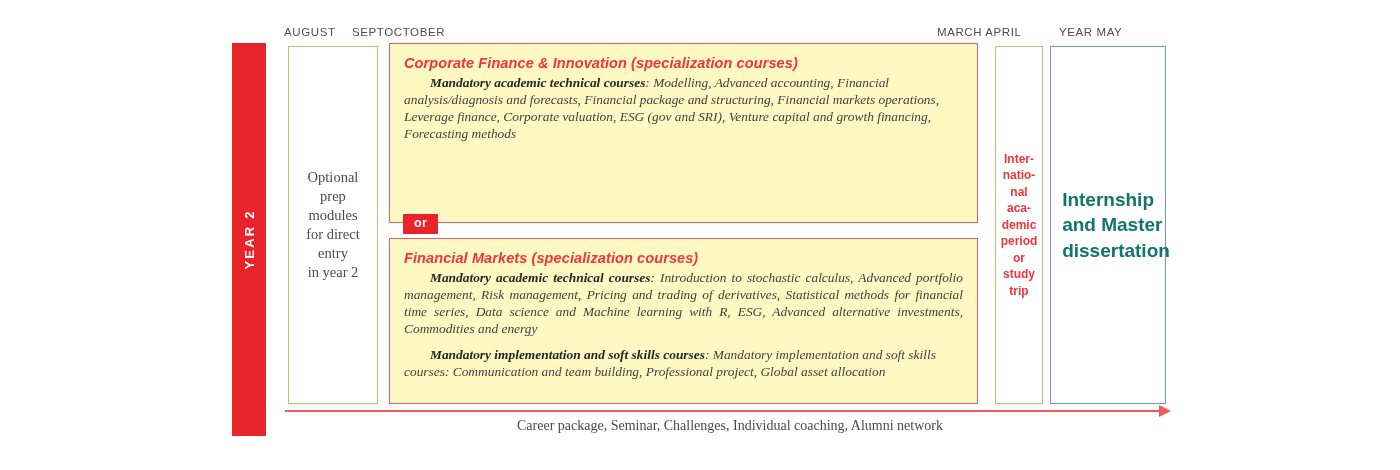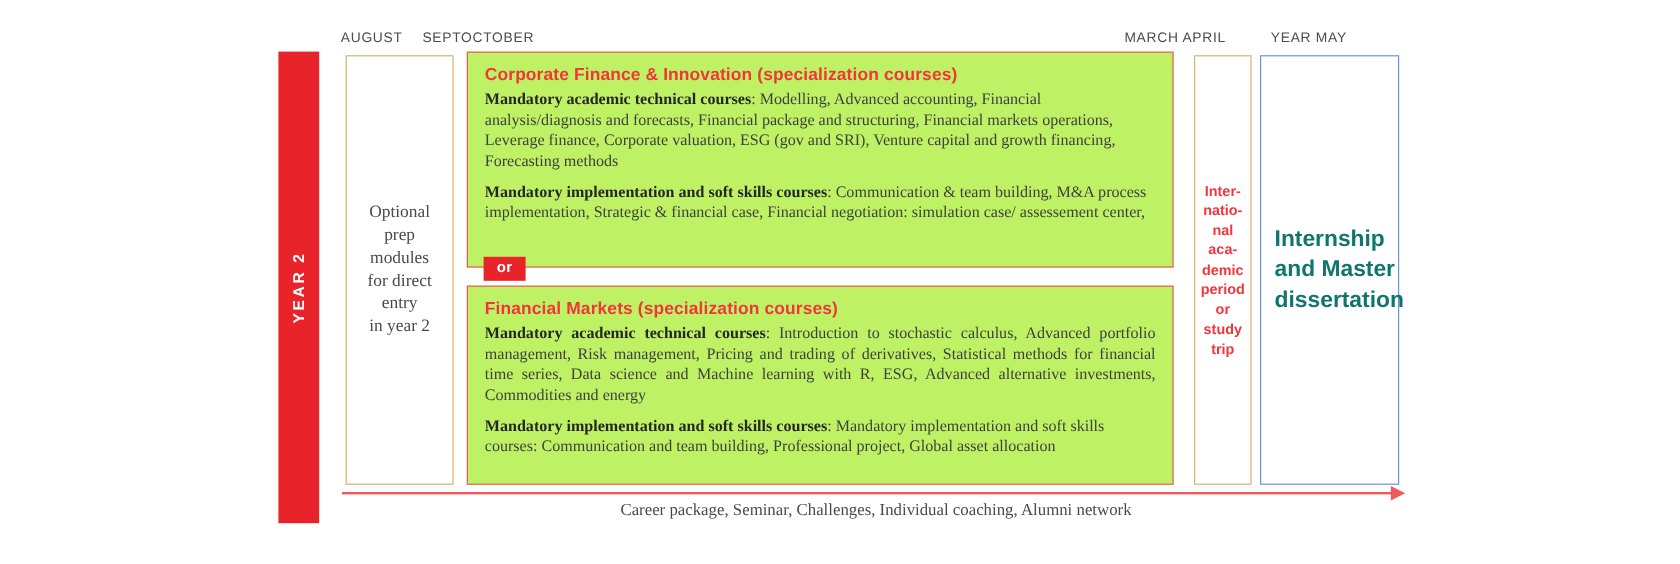--- a/index.html
+++ b/index.html
@@ -57,22 +57,23 @@
     line-height:1.32;
     color:#4a4a4a;
     text-align:center;
     white-space:pre-line;
   }
 
   
   .spec-box{
     position:absolute;
     border:1.5px solid #F05A5F;
-    background:#bef264;
-    box-sizing:border-box;
+    background:#fef9c3;
+    box-sizing:border-box;
+    font-style:italic;
   }
   #box-cf{left:389px;top:43px;width:589px;height:180px;}
   #box-fm{left:389px;top:238px;width:589px;height:166px;}
 
   .spec-inner{padding:11px 14px 0 14px;}
 
   .spec-title{
     color:#F2353B;
     font-family:"Liberation Sans",sans-serif;
     font-weight:bold;
@@ -84,21 +85,21 @@
 
   .spec-para{
     font-family:"Liberation Serif",serif;
     font-size:13.4px;
     line-height:1.265;
     color:#3f3f3f;
     margin:0 0 9px 0;
     text-align:left;
   }
   .spec-para.justified{text-align:justify;}
-  .spec-para b{color:#262626;font-weight:bold;}
+  .spec-para b{color:#262626;font-weight:bold;margin-left:26px;}
 
   
   #or-badge{
     position:absolute;left:403px;top:214px;
     background:#E8232A;color:#ffffff;
     font-family:"Liberation Sans",sans-serif;
     font-weight:bold;font-size:12.5px;
     padding:3px 11px 4px 11px;
     line-height:1;
     letter-spacing:.3px;
@@ -181,23 +182,20 @@
 for direct
 entry
 in year 2</div>
   </div>
 
   <div class="spec-box" id="box-cf">
     <div class="spec-inner">
       <div class="spec-title">Corporate Finance &amp; Innovation (specialization courses)</div>
       <p class="spec-para">
         <b>Mandatory academic technical courses</b><span>: Modelling, Advanced accounting, Financial analysis/diagnosis and forecasts, Financial package and structuring, Financial markets operations, Leverage finance, Corporate valuation, ESG (gov and SRI), Venture capital and growth financing, Forecasting methods</span>
-      </p>
-      <p class="spec-para">
-        <b>Mandatory implementation and soft skills courses</b><span>: Communication &amp; team building, M&amp;A process implementation, Strategic &amp; financial case, Financial negotiation: simulation case/ assessement center,</span>
       </p>
     </div>
   </div>
 
   <div id="or-badge">or</div>
 
   <div class="spec-box" id="box-fm">
     <div class="spec-inner">
       <div class="spec-title">Financial Markets (specialization courses)</div>
       <p class="spec-para justified">

